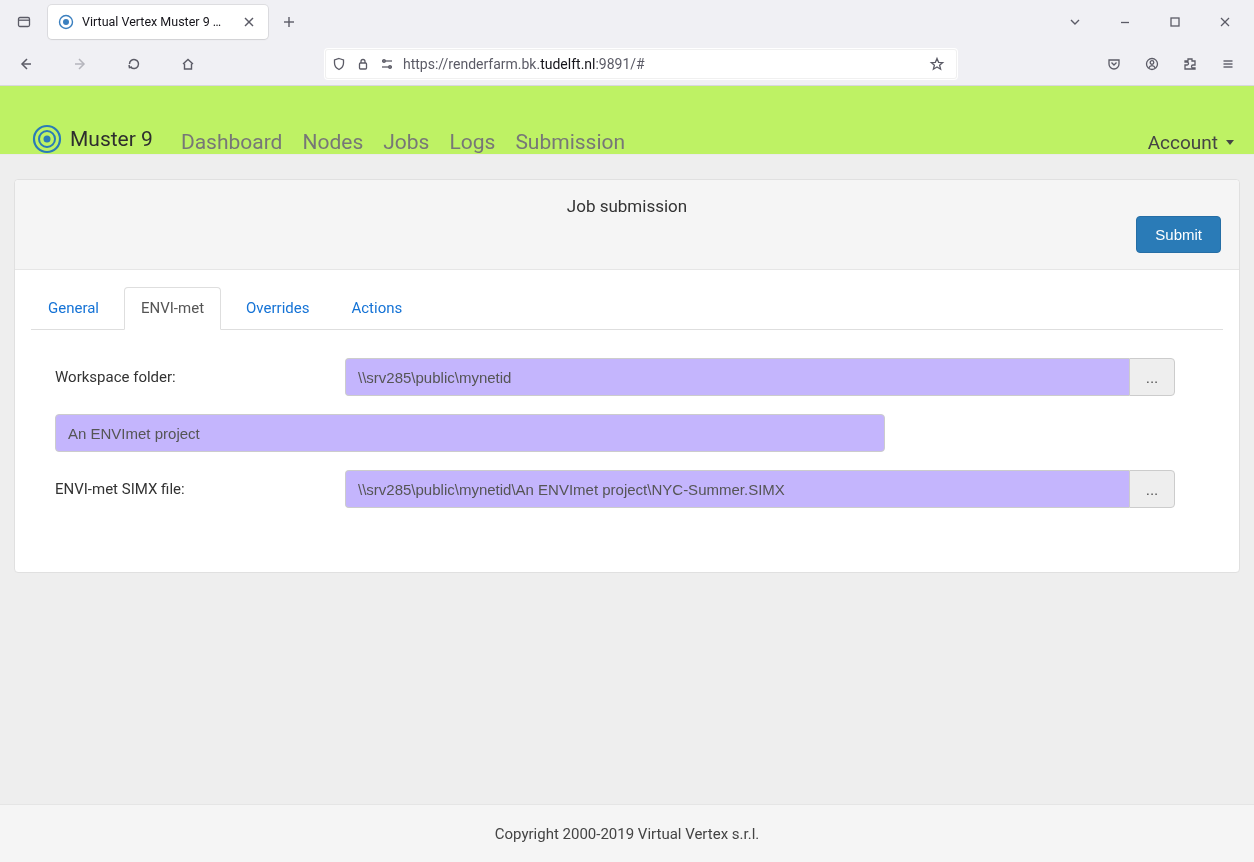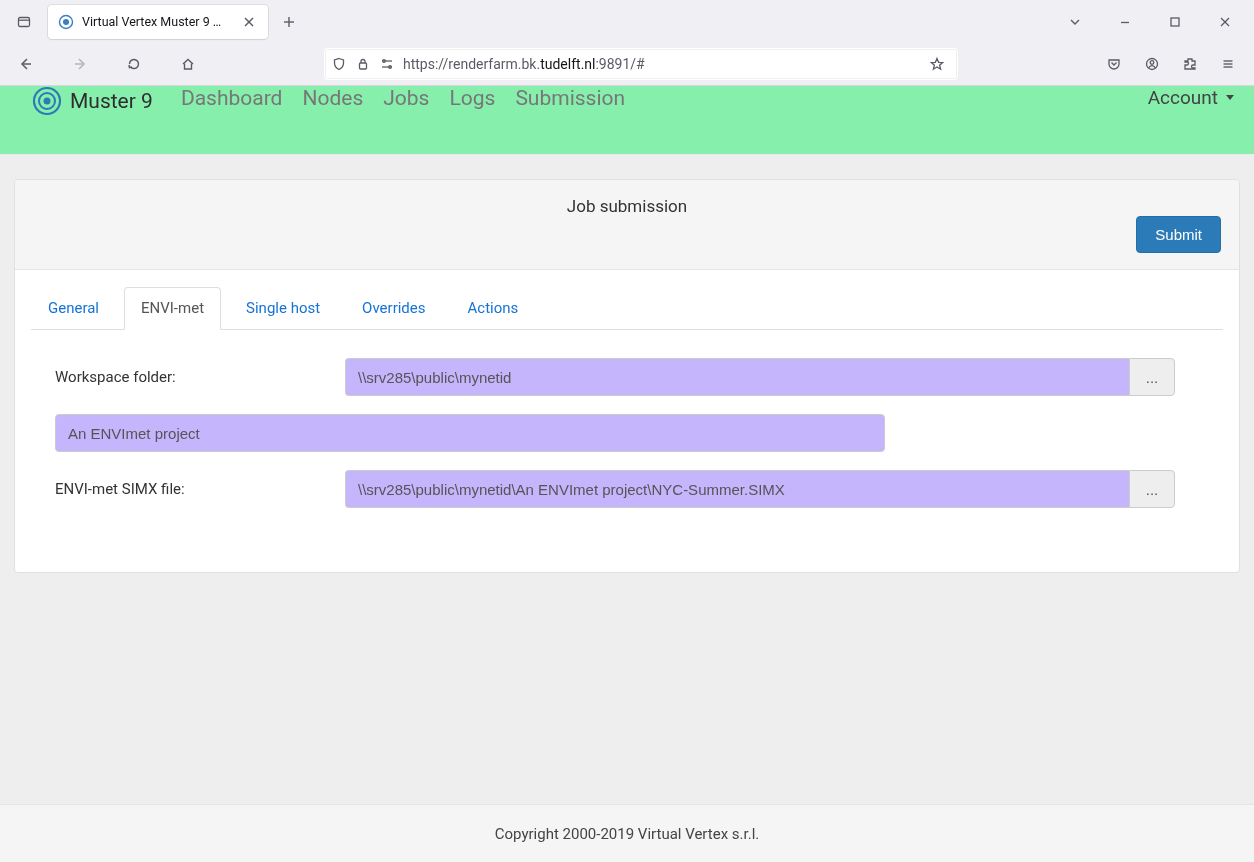--- a/index.html
+++ b/index.html
@@ -95,23 +95,23 @@
   .urlbar .url-icons { display:flex; align-items:center; gap:8px; color:#5b5b66; }
   .urlbar .url-text { flex:1; font-size:14px; color:#5b5b66; white-space:nowrap; overflow:hidden; }
   .urlbar .url-text .domain-strong { color:#15141a; }
   .urlbar .bm { width:28px; display:flex; align-items:center; justify-content:center; color:#5b5b66; }
   .navbar-rightbtns { display:flex; align-items:center; gap:2px; }
 
   
   .page { background:#eeeeee; height: calc(862px - 85px); display:flex; flex-direction:column; }
   .topnav {
     height: 69px;
-    background: #86efac;
+    background: #bef264;
     border-bottom: 1px solid #eaeaea;
-    display:flex; align-items:flex-start;
+    display:flex; align-items:flex-end;
     padding: 0 20px 0 14px;
   }
   .brand { display:flex; align-items:center; gap:8px; margin-right: 28px; margin-left: 18px;}
   .brand .logo { width: 30px; height:30px; }
   .brand .name { font-size: 21px; color:#2e2e2e; font-weight:400; }
   .topnav .menu { display:flex; gap:20px; }
   .topnav .menu a { color:#777; font-size:21px; text-decoration:none; }
   .topnav .right { margin-left:auto; display:flex; align-items:center; gap:4px; color:#444; font-size:19px;}
   .caret-down-sm {
     display:inline-block; width:0; height:0;
@@ -379,21 +379,20 @@
   <div class="container">
     <div class="panel">
       <div class="panel-head">
         <span class="title">Job submission</span>
         <button class="btn-submit">Submit</button>
       </div>
       <div class="panel-body">
         <div class="tabs">
           <div class="tab-pill">General</div>
           <div class="tab-pill active">ENVI-met</div>
-          <div class="tab-pill">Single host</div>
           <div class="tab-pill">Overrides</div>
           <div class="tab-pill">Actions</div>
         </div>
 
         <div class="form">
           <div class="form-row">
             <label>Workspace folder:</label>
             <div class="input-group has-btn">
               <input class="form-input" type="text" value="\\srv285\public\mynetid" style="">
               <button class="browse-btn">...</button>

